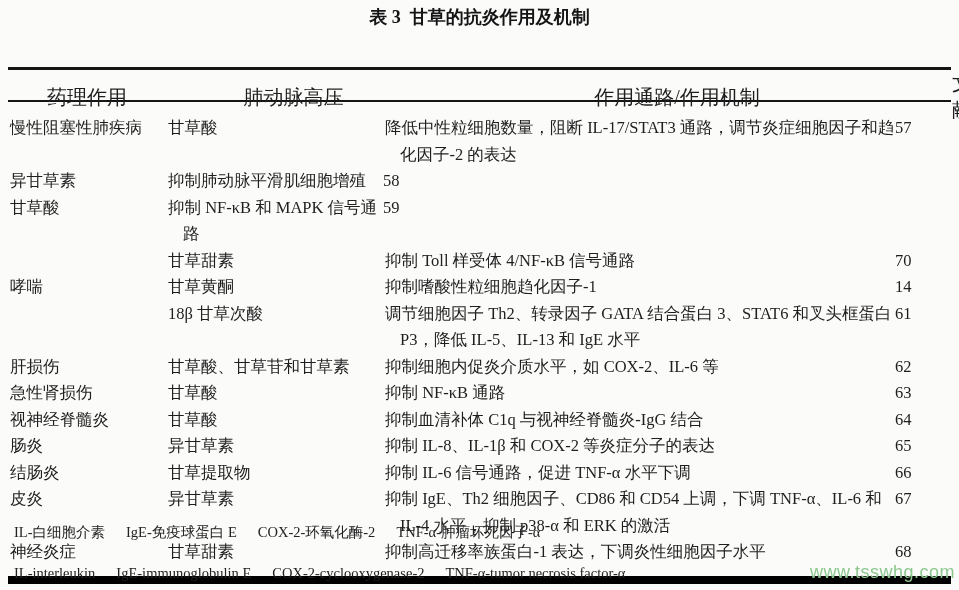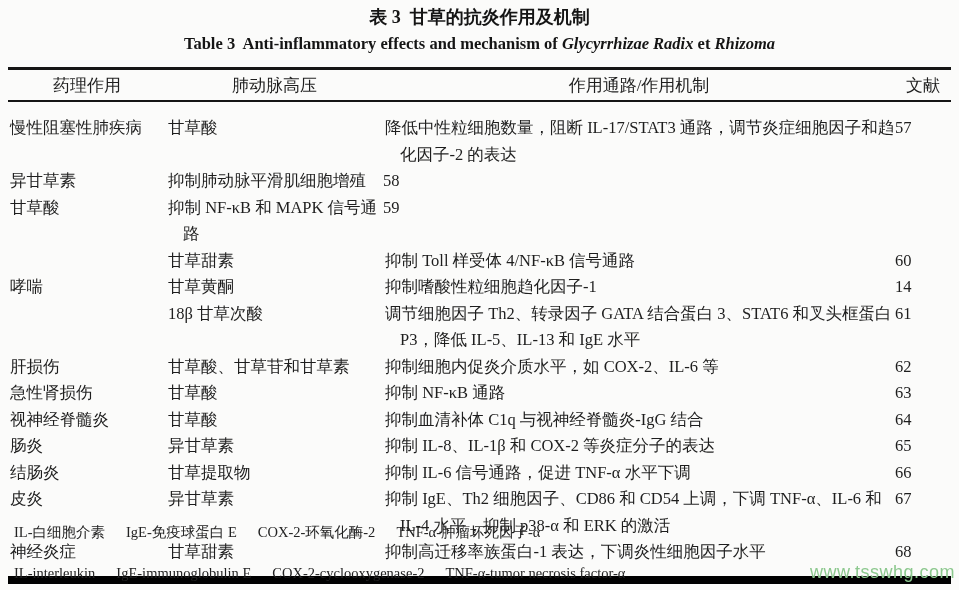--- a/index.html
+++ b/index.html
@@ -22,21 +22,22 @@
   .title-en i { font-style: italic; }
 
   .table {
     position: absolute; top: 67px; left: 8px; width: 943px;
     border-top: 3px solid #151515;
   }
   .thead {
     display: grid; grid-template-columns: 158px 217px 512px 1fr;
     align-items: center; height: 30px;
     border-bottom: 2px solid #151515;
-    font-size: 17px;
+    font-size: 20px;
+    gap: 19px;
   }
   .th { text-align: center; }
   .tbody { border-bottom: 8px solid #000000; padding: 1px 0 10px 0; margin-top: 12px; }
   .trow {
     display: grid; grid-template-columns: 158px 217px 512px 1fr;
     font-size: 16.5px; line-height: 26.5px;
   }
   .cell { padding: 0 0 0 2px; }
   .mechanism-cell { padding-left: 17px; text-indent: -15px; }
   .reference-cell { text-align: left; padding: 0; align-self: start; }
@@ -55,21 +56,20 @@
     font-size: 18px; letter-spacing: 0.5px;
   }
 </style>
 </head>
 <body>
 
 <div class="page">
 
   <div class="title-cn">表 3&nbsp; 甘草的抗炎作用及机制</div>
 
-  <div class="title-en"><span>Table 3&nbsp; Anti-inflammatory effects and mechanism of </span><i>Glycyrrhizae Radix</i><span> et </span><i>Rhizoma</i></div>
 
   <div class="table">
     <div class="thead">
       <div class="th">药理作用</div>
       <div class="th">肺动脉高压</div>
       <div class="th">作用通路/作用机制</div>
       <div class="th">文献</div>
     </div>
     <div class="tbody">
         <div class="trow">
@@ -85,21 +85,21 @@
         </div>
         <div class="trow">
           <div class="cell component-cell">甘草酸</div>
           <div class="cell mechanism-cell">抑制 NF-κB 和 MAPK 信号通路</div>
           <div class="cell reference-cell">59</div>
         </div>
         <div class="trow">
           <div class="cell effect-cell"></div>
           <div class="cell component-cell">甘草甜素</div>
           <div class="cell mechanism-cell">抑制 Toll 样受体 4/NF-κB 信号通路</div>
-          <div class="cell reference-cell">60</div>
+          <div class="cell reference-cell">70</div>
         </div>
         <div class="trow">
           <div class="cell effect-cell">哮喘</div>
           <div class="cell component-cell">甘草黄酮</div>
           <div class="cell mechanism-cell">抑制嗜酸性粒细胞趋化因子-1</div>
           <div class="cell reference-cell">14</div>
         </div>
         <div class="trow">
           <div class="cell effect-cell"></div>
           <div class="cell component-cell">18β 甘草次酸</div>

